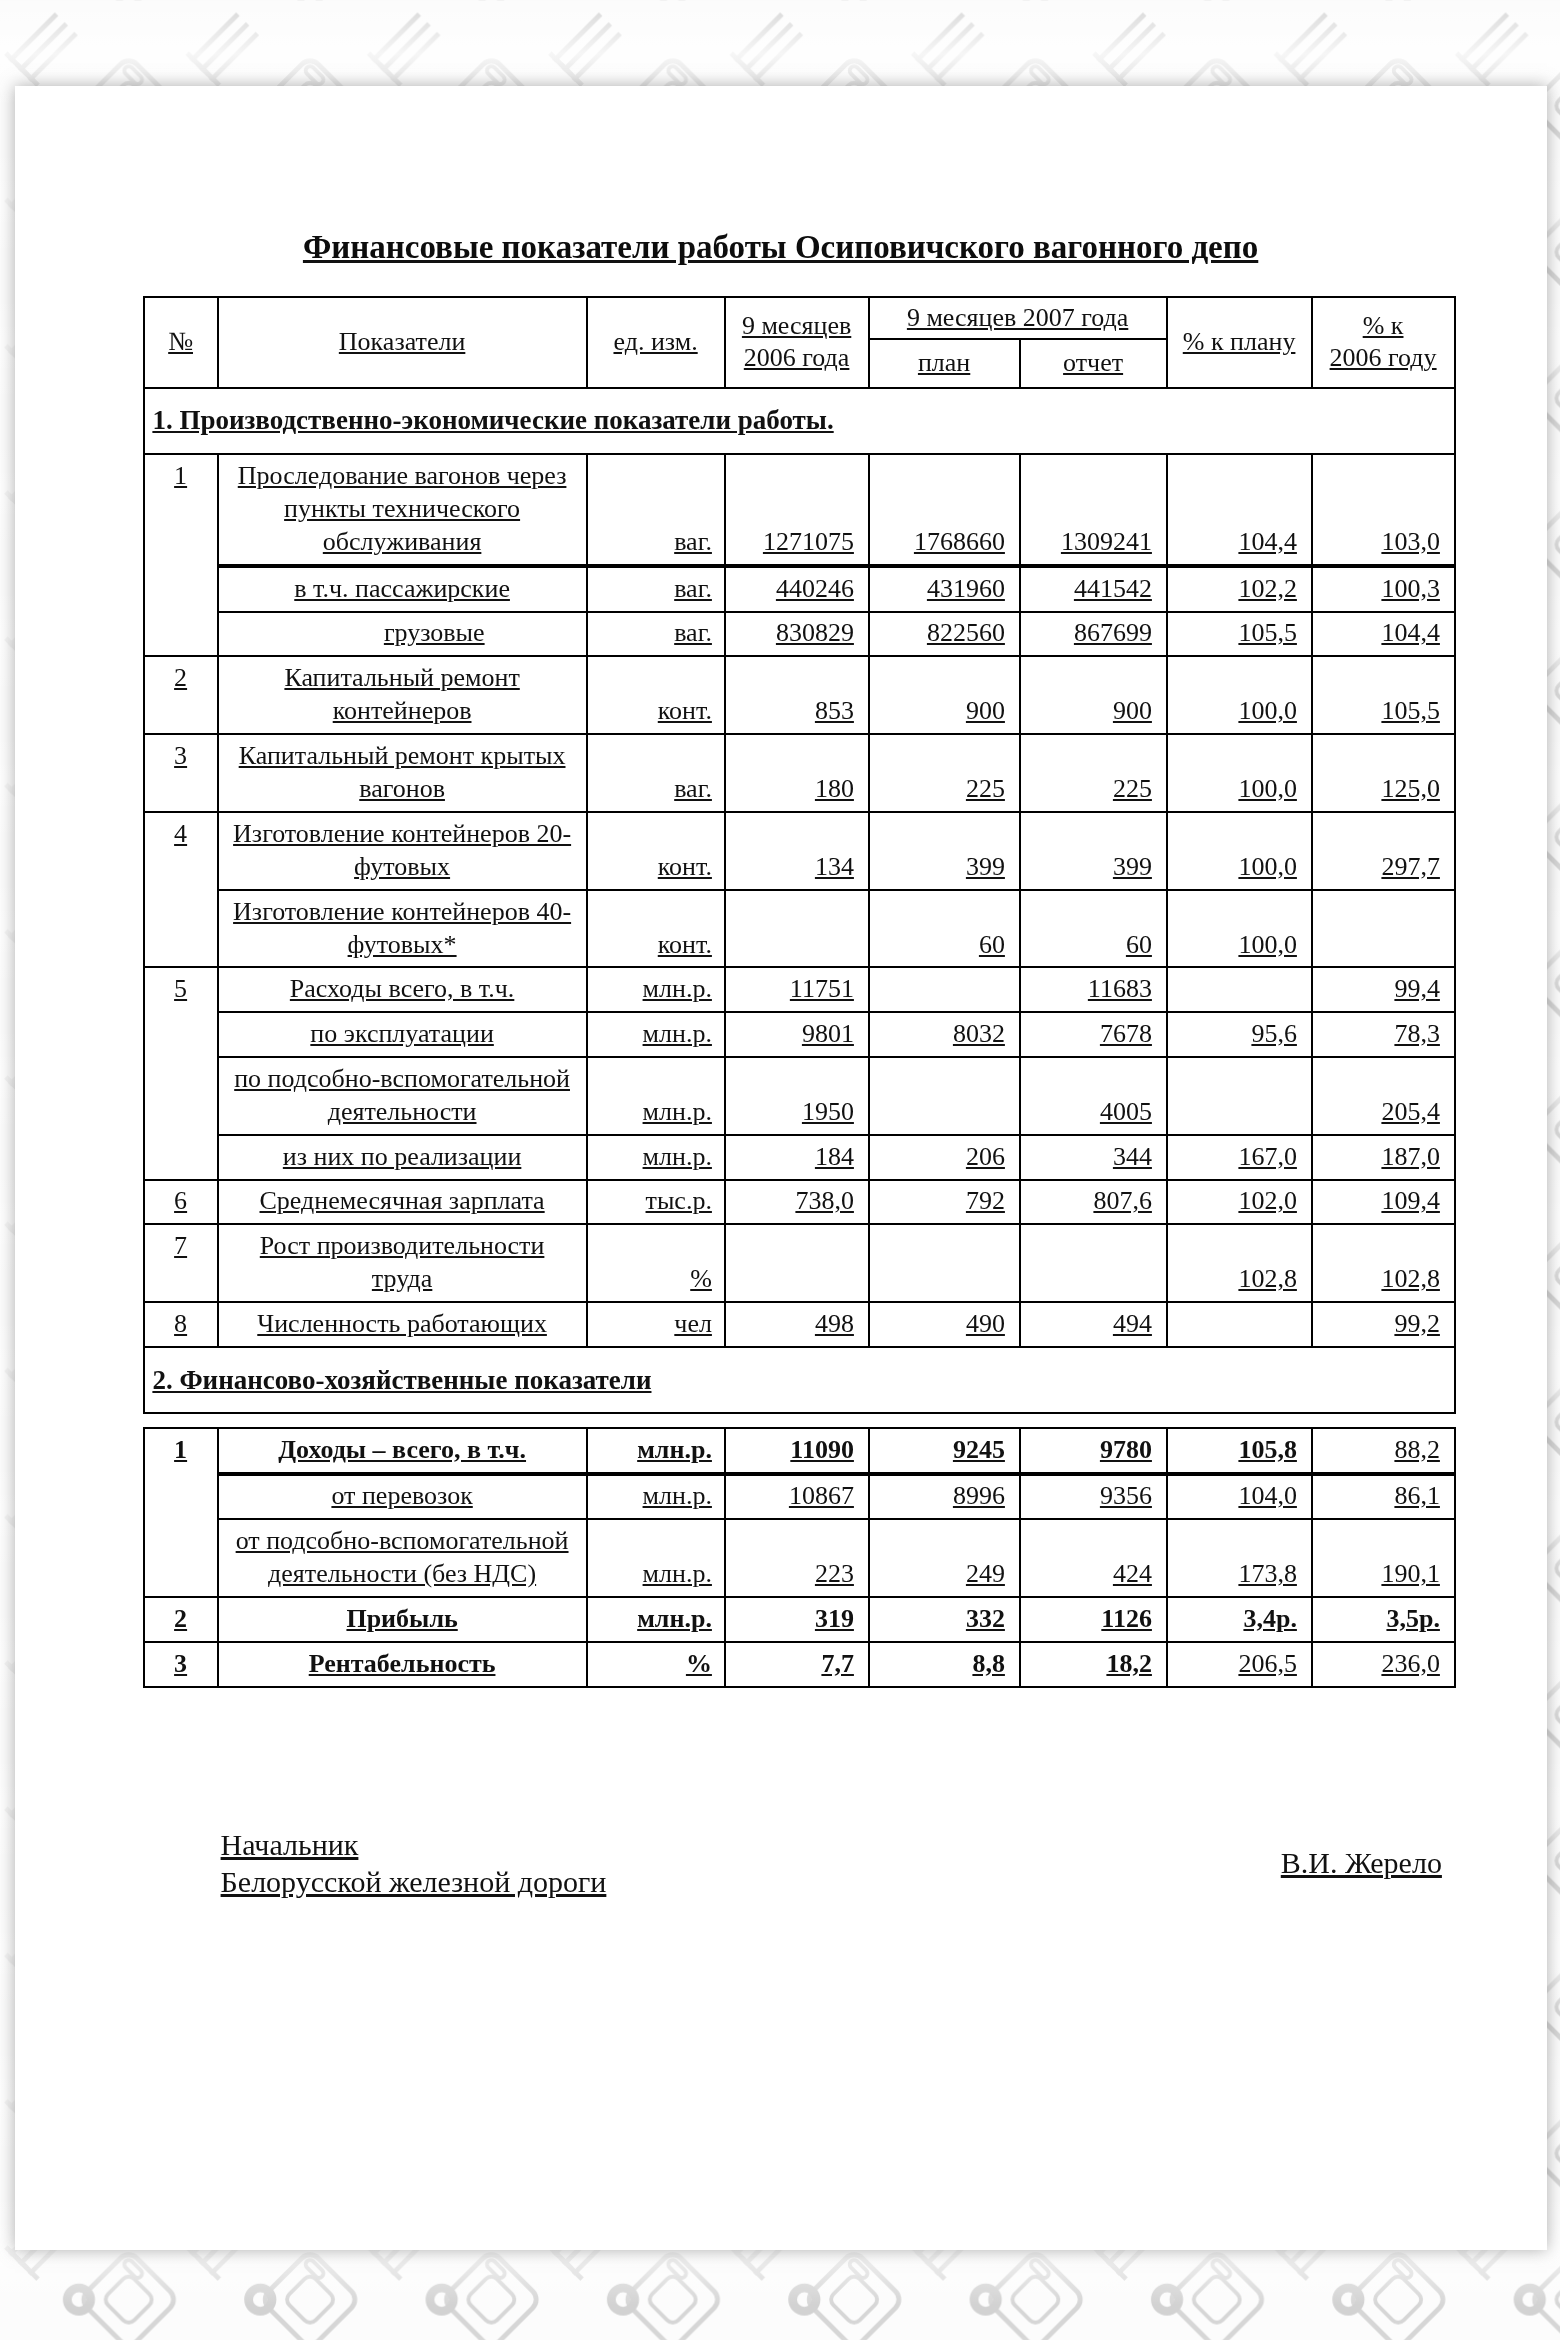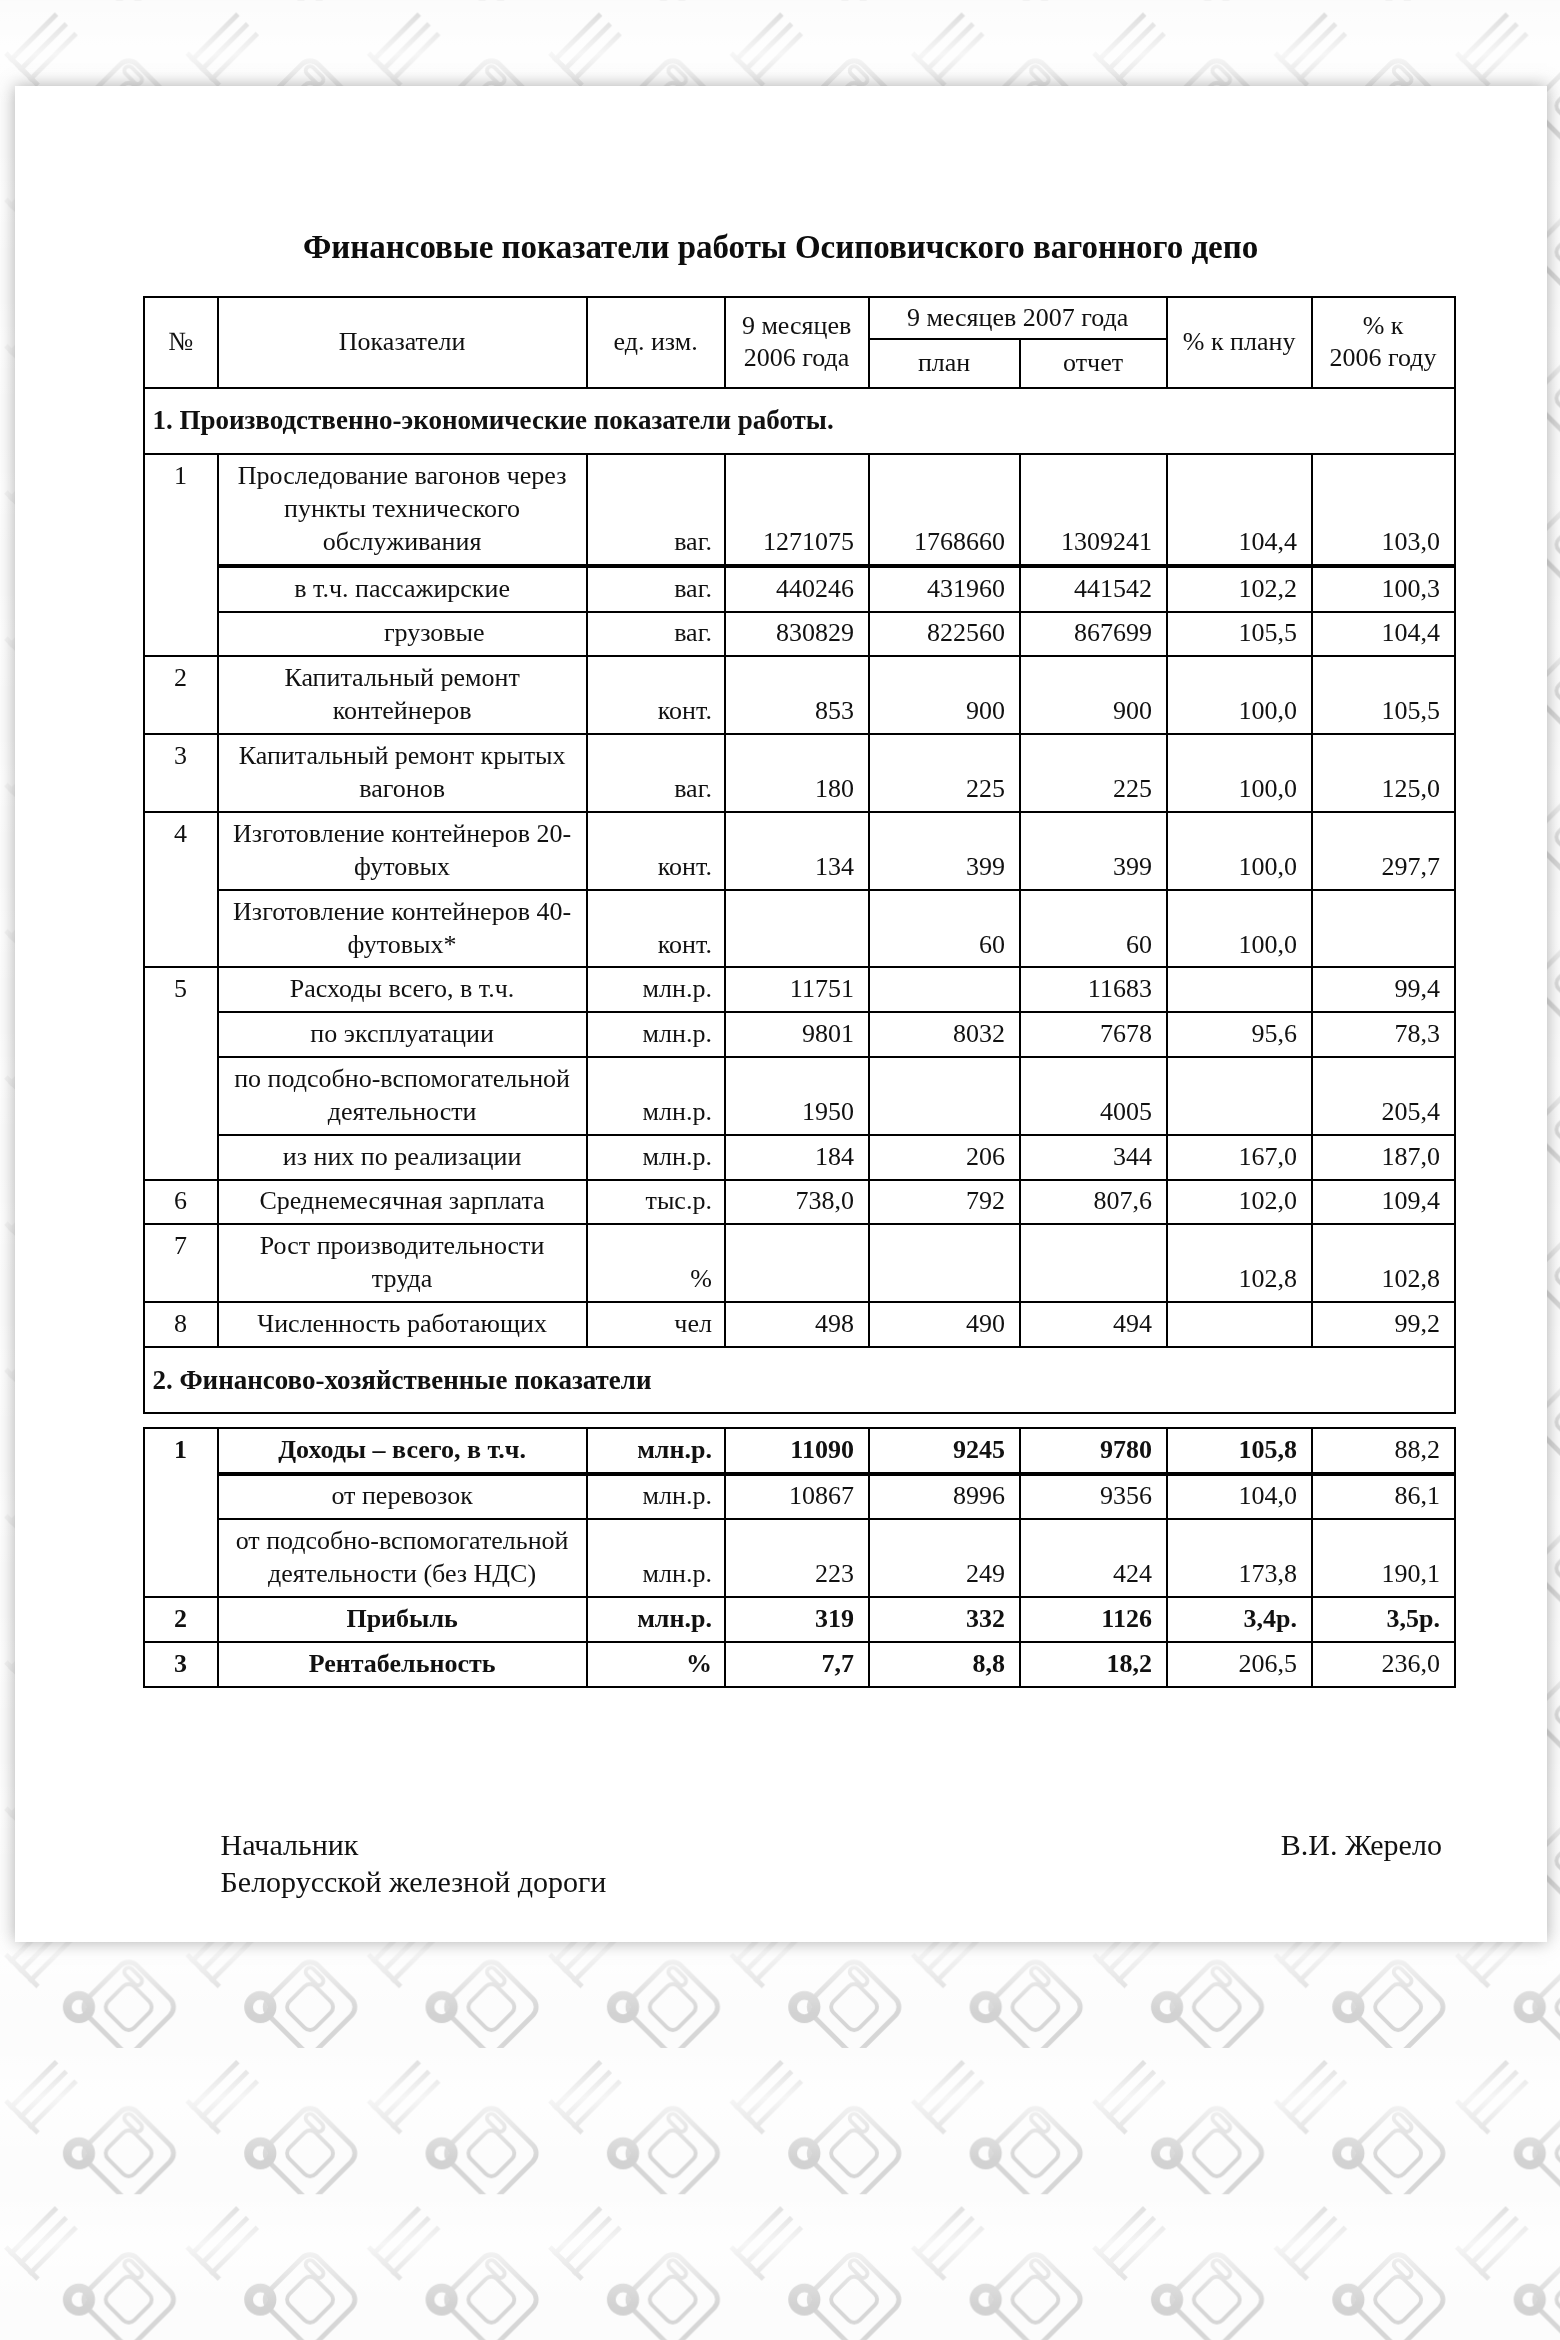--- a/index.html
+++ b/index.html
@@ -12,23 +12,24 @@
   .bg-svg { position:absolute; left:0; top:0; z-index:0; }
   .sheen {
     position:absolute; left:0; top:0; width:1560px; height:2341px; z-index:1;
     background:repeating-linear-gradient(180deg,
       rgba(255,255,255,0) 0px,
       rgba(255,255,255,0.78) 54px,
       rgba(255,255,255,0) 115px,
       rgba(255,255,255,0) 146px);
   }
   .sheet {
-    position:absolute; left:14.6px; top:86px; width:1532px; height:1856px;
+    position:absolute; left:14.6px; top:86px; width:1532px; height:2164px;
     background:#ffffff; z-index:2;
     box-shadow:0 0 15.6px rgba(110,110,110,0.55);
+    text-decoration:underline;
   }
   .doc-title {
     margin-top:137px; text-align:center;
     font-weight:bold; font-size:33px; line-height:48px; color:#0d0d0d;
   }
   .content { margin-left:128px; width:1313px; }
   table.fin-table {
     border-collapse:collapse; table-layout:fixed; width:1313px;
     margin-top:25px;
   }
@@ -54,21 +55,21 @@
     padding:15.6px 7.8px; vertical-align:middle;
   }
   td.thick { border-bottom:4.9px solid #000; }
   .b { font-weight:bold; }
   .footnote {
     margin:60px 0 0 78px; width:1235px;
     font-size:30px; line-height:56px; text-align:justify;
   }
   .signature {
     margin:138px 13.7px 0 78px;
-    display:flex; justify-content:space-between; align-items:flex-start;
+    display:flex; justify-content:space-between; align-items:center;
     font-size:30px; line-height:37px;
   }
   .two-line span { display:block; }
 </style>
 </head>
 <body>
 
 <svg class="bg-svg" width="1560" height="2341" viewBox="0 0 1600 2400">
   <defs>
     <pattern id="deco" width="186" height="150" patternUnits="userSpaceOnUse">

